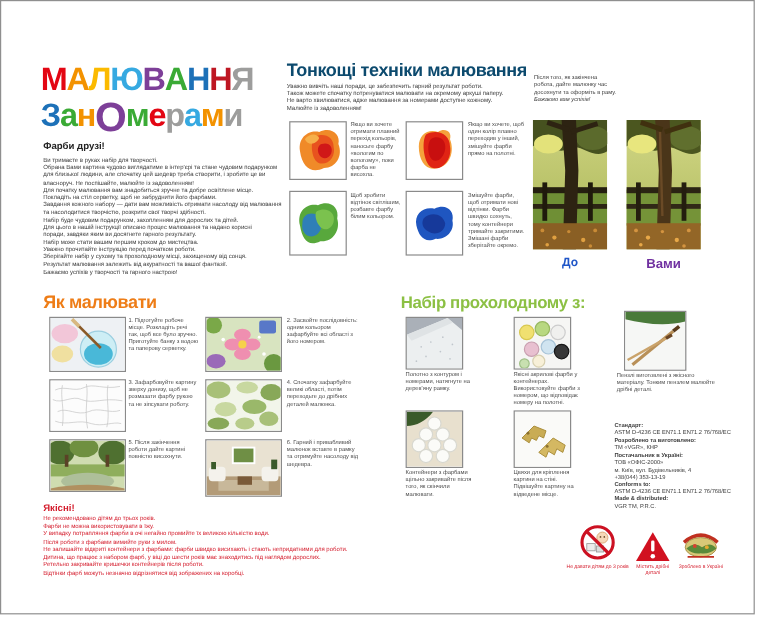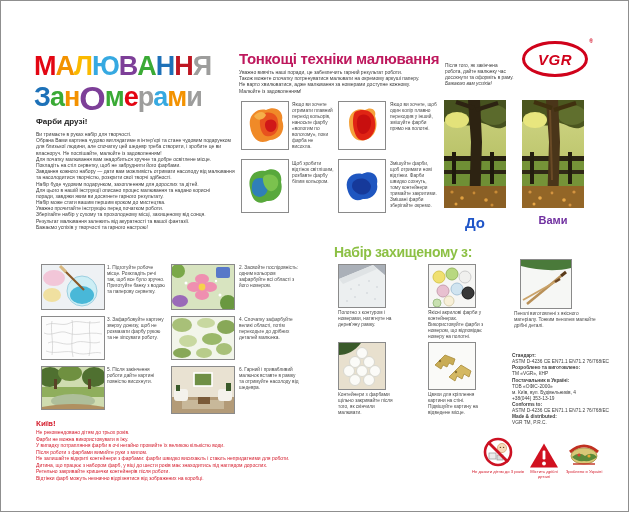--- a/index.html
+++ b/index.html
@@ -5,31 +5,31 @@
   html,body{margin:0;padding:0;background:#fff;font-family:"Liberation Sans",sans-serif;}
   .page{position:absolute;left:0;top:0;width:627px;height:510px;border:1px solid #8f8f8f;background:#fff;overflow:hidden;}
   .abs{position:absolute;}
   .title-line{font-weight:bold;letter-spacing:-1px;line-height:0.95;white-space:nowrap;}
   .title-line span{display:inline-block;}
   .title-line .big{font-size:34px;vertical-align:-4px;}
   .greeting{font-size:8px;font-weight:bold;color:#222;}
   .tiny{font-size:5px;line-height:1.24;color:#3d3d3d;}
   .tiny div{margin:0;}
   .tinyred{font-size:5px;line-height:1.3;color:#d41c2c;}
-  .h-blue{font-size:15px;font-weight:bold;color:#be185d;letter-spacing:-0.3px;}
+  .h-blue{font-size:15px;font-weight:bold;color:#0c4a6e;letter-spacing:-0.3px;}
   .h-orange{font-size:15px;font-weight:bold;color:#ee7d17;letter-spacing:-0.3px;}
   .h-green{font-size:14px;font-weight:bold;color:#8cc044;letter-spacing:-0.3px;}
   .h-red{font-size:8px;font-weight:bold;color:#d41c2c;}
   .imgbox{border:1px solid #8a8a8a;background:#fff;overflow:hidden;}
   .imgbox svg{display:block;}
   .caption{font-size:4.8px;line-height:1.25;color:#4a4a4a;}
   .vgr-oval{width:60px;height:30px;border:3px solid #d0021b;border-radius:50%;display:flex;align-items:center;justify-content:center;}
   .vgr-text{color:#d0021b;font-weight:bold;font-style:italic;font-size:15px;letter-spacing:0.5px;}
   .vgr-r{position:absolute;right:-5px;top:-3px;font-size:5px;color:#d0021b;font-weight:bold;}
-  .ba-label-before{font-size:15px;font-weight:bold;color:#2056c8;}
+  .ba-label-before{font-size:10px;font-weight:bold;color:#2056c8;}
   .ba-label-after{font-size:11px;font-weight:bold;color:#7030a0;}
   .badge-cap{font-size:4.2px;color:#d41c2c;text-align:center;line-height:1.1;}
   .info-lines div{font-size:4.8px;line-height:1.28;color:#3d3d3d;}
   .b{font-weight:bold;}
   .i{font-style:italic;}
 </style>
 </head>
 <body>
 
 <div class="page">
@@ -96,26 +96,20 @@
   <div class="abs caption" style="left:291px;top:160px;width:42px;">Щоб зробити відтінок світлішим, розбавте фарбу білим кольором.</div>
 
   <div class="abs imgbox" style="left:337px;top:158px;width:46px;height:52px;">
     <svg width="46" height="52" viewBox="0 0 46 52">
       <path d="M8,28 C6,18 14,12 23,14 C33,9 40,16 38,24 C40,32 33,40 24,39 C15,43 10,37 8,28 Z" fill="#1f56c0"></path>
       <path d="M14,22 C20,16 30,18 32,26 C32,33 24,37 18,33 C13,30 12,26 14,22 Z" fill="#16399a"></path>
     </svg>
   </div>
   <div class="abs caption" style="left:389px;top:160px;width:48px;">Змішуйте фарби, щоб отримати нові відтінки. Фарби швидко сохнуть, тому контейнери тримайте закритими. Змішані фарби зберігайте окремо.</div>
 
-  <div class="abs" style="left:521px;top:40px;">
-    <div class="vgr-oval">
-      <span class="vgr-text">VGR</span>
-    </div>
-    <span class="vgr-r">®</span>
-  </div>
 
   <div class="abs tiny" style="left:444px;top:62px;width:80px;font-size:4.8px;">
       <div>Після того, як закінчена</div>
       <div>робота, дайте малюнку час</div>
       <div>досохнути та оформіть в раму.</div>
       <div class="i">Бажаємо вам успіхів!</div>
     </div>
 
   <div class="abs" style="left:443px;top:99px;width:62px;height:108px;">
     <svg width="62" height="108" viewBox="0 0 62 108">
@@ -174,20 +168,21 @@
       <circle cx="30" cy="93" r="1.4" fill="#d49440"></circle>
         <circle cx="42" cy="100" r="1.8" fill="#e8a848"></circle>
       <circle cx="52" cy="92" r="1.6" fill="#d49440"></circle>
         <circle cx="12" cy="104" r="1.5" fill="#e8a848"></circle>
       <circle cx="48" cy="105" r="1.5" fill="#d49440"></circle>
     </svg>
   </div>
   <div class="abs ba-label-before" style="left:443px;top:213px;width:62px;text-align:center;">До</div>
   <div class="abs ba-label-after" style="left:521px;top:213px;width:62px;text-align:center;">Вами</div>
 
+  <div class="abs h-orange" style="left:35px;top:243px;">Як малювати</div>
 
   <div class="abs imgbox" style="left:40px;top:263px;width:62px;height:44px;">
     <svg width="62" height="44" viewBox="0 0 62 44">
       <rect width="62" height="44" fill="#eef1f4"></rect>
       <ellipse cx="12" cy="13" rx="11" ry="8" fill="#f2c6d8"></ellipse>
       <ellipse cx="10" cy="30" rx="9" ry="7" fill="#f0e0a0"></ellipse>
       <ellipse cx="40" cy="26" rx="15" ry="15" fill="#cdeef5" stroke="#9ccfe0"></ellipse>
       <ellipse cx="40" cy="30" rx="12" ry="9" fill="#49b8d8"></ellipse>
       <line x1="20" y1="3" x2="42" y2="25" stroke="#8a5a28" stroke-width="2.2"></line>
       <line x1="18" y1="1" x2="24" y2="7" stroke="#d8b880" stroke-width="3"></line>
@@ -271,21 +266,21 @@
       <rect x="22" y="6" width="18" height="13" fill="#6f8f45" stroke="#fff" stroke-width="1.6"></rect>
       <rect x="2" y="22" width="14" height="12" rx="3" fill="#f4f2ec"></rect>
       <rect x="46" y="22" width="14" height="12" rx="3" fill="#f4f2ec"></rect>
       <rect x="26" y="30" width="12" height="7" fill="#7a5a38"></rect>
       <rect x="4" y="18" width="4" height="6" fill="#3a5a2a"></rect>
       <rect x="54" y="16" width="5" height="8" fill="#3a5a2a"></rect>
     </svg>
   </div>
   <div class="abs caption" style="left:238px;top:366px;width:62px;">6. Гарний і привабливий малюнок вставте в рамку та отримуйте насолоду від шедевра.</div>
 
-  <div class="abs h-green" style="left:333px;top:243px;">Набір захищеному з:</div>
+  <div class="abs h-green" style="left:333px;top:243px;">Набір прохолодному з:</div>
 
   <div class="abs imgbox" style="left:337px;top:263px;width:46px;height:42px;">
     <svg width="46" height="42" viewBox="0 0 46 42">
       <rect width="46" height="42" fill="#aab0b8"></rect>
       <path d="M0,14 L34,0 L46,10 L46,42 L0,42 Z" fill="#eceff0"></path>
       <path d="M0,14 L34,0 L38,4 L4,19 Z" fill="#dfe3e5"></path>
       <g fill="#c0c6cc">
         <circle cx="12" cy="24" r="0.7"></circle>
           <circle cx="20" cy="20" r="0.7"></circle>
           <circle cx="30" cy="16" r="0.7"></circle>
@@ -363,21 +358,21 @@
       <div class="b">Постачальник в Україні:</div>
       <div>ТОВ «ОФІС-2000»</div>
       <div>м. Київ, вул. Будівельників, 4</div>
       <div>+38(044) 353-13-19</div>
       <div class="b">Conforms to:</div>
       <div>ASTM D-4236 CE EN71.1 EN71.2 76/768/EC</div>
       <div class="b">Made &amp; distributed:</div>
       <div>VGR TM, P.R.C.</div>
     </div>
 
-  <div class="abs h-red" style="left:35px;top:418px;">Київ!</div>
+  <div class="abs h-red" style="left:35px;top:418px;">Якісні!</div>
   <div class="abs tinyred" style="left:35px;top:428px;width:450px;">
       <div>Не рекомендовано дітям до трьох років.</div>
       <div>Фарби не можна використовувати в їжу.</div>
       <div>У випадку потрапляння фарби в очі негайно промийте їх великою кількістю води.</div>
       <div>Після роботи з фарбами вимийте руки з милом.</div>
       <div>Не залишайте відкриті контейнери з фарбами: фарби швидко висихають і стають непридатними для роботи.</div>
       <div>Дитина, що працює з набором фарб, у віці до шести років має знаходитись під наглядом дорослих.</div>
       <div>Ретельно закривайте кришечки контейнерів після роботи.</div>
       <div>Відтінки фарб можуть незначно відрізнятися від зображених на коробці.</div>
     </div>

